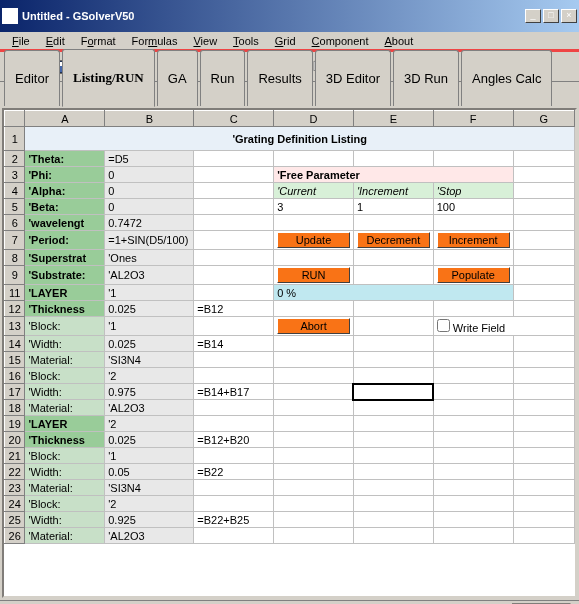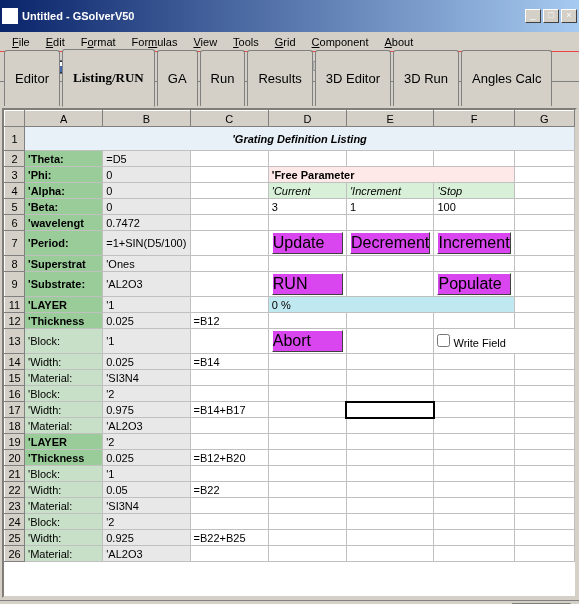--- a/index.html
+++ b/index.html
@@ -2,21 +2,21 @@
 <html><head>
 <meta charset="utf-8">
 <style>
 * { box-sizing: border-box; margin: 0; padding: 0; }
 body { font-family: Tahoma, Arial, sans-serif; font-size: 11px; background: #d4d0c8; width: 579px; height: 604px; overflow: hidden; }
 .titlebar { background: linear-gradient(to right, #0a246a, #a6caf0); color: white; height: 20px; display: flex; align-items: center; padding: 16px 2px; }
 .titlebar-icon { width: 16px; height: 16px; background: #fff; margin-right: 4px; display: inline-block; }
 .titlebar-text { flex: 1; font-weight: bold; font-size: 11px; }
 .titlebar-btns { display: flex; gap: 2px; }
 .titlebar-btn { width: 16px; height: 14px; background: #d4d0c8; border: 1px solid #fff; border-right-color: #404040; border-bottom-color: #404040; font-size: 9px; text-align: center; line-height: 11px; cursor: pointer; font-family: Marlett, Arial; }
-.menubar { background: #d4d0c8; height: 20px; display: flex; align-items: center; padding: 0 4px; border-bottom: 1px solid #ef4444; }
+.menubar { background: #d4d0c8; height: 20px; display: flex; align-items: center; padding: 0 4px; border-bottom: 3px solid #ef4444; }
 .menu-item { padding: 2px 8px; cursor: pointer; }
 .menu-item u { text-decoration: underline; }
 .toolbar { background: #d4d0c8; height: 30px; display: flex; align-items: center; padding: 2px 4px; border-bottom: 1px solid #808080; gap: 2px; }
 .tool-btn { width: 22px; height: 22px; border: 1px solid #d4d0c8; display: flex; align-items: center; justify-content: center; cursor: pointer; }
 .tool-sep { width: 2px; height: 20px; border-left: 1px solid #808080; border-right: 1px solid #fff; margin: 0 3px; }
 .tabs { background: #d4d0c8; height: 24px; display: flex; align-items: flex-end; padding: 0 4px; }
 .tab { padding: 20px 10px; border: 1px solid #808080; border-bottom: none; background: #d4d0c8; margin-right: 2px; cursor: pointer; border-radius: 3px 3px 0 0; font-size: 13px; position: relative; }
 .tab.active { background: #d4d0c8; font-weight: bold; border-bottom: 1px solid #d4d0c8; margin-bottom: -1px; font-family: Liberation Serif, serif; }
 .grid-container { background: #fff; border: 2px inset #d4d0c8; margin: 2px; height: 490px; overflow: auto; position: relative; }
 .grid { border-collapse: collapse; width: 100%; }
@@ -26,25 +26,25 @@
 .col-A { width: 78px; }
 .col-B { width: 78px; }
 .col-C { width: 78px; }
 .col-D { width: 78px; }
 .col-E { width: 78px; }
 .col-F { width: 78px; }
 .col-G { width: 60px; }
 .label-cell { background: #99cc99 !important; text-align: right; font-weight: bold; }
 .label-cell-light { background: #c8e0c8 !important; text-align: right; }
 .val-cell { background: #e8e8e8 !important; }
-.title-row td { background: #e8f0f8 !important; text-align: center; font-weight: bold; height: 24px; font-style: italic; }
+.title-row td { background: #e8f0f8 !important; text-align: center; font-weight: bold; height: 24px; }
 .freeparam-hdr { background: #ffe8e8 !important; text-align: center; font-weight: bold; }
 .freeparam-sub { background: #d8f0d8 !important; text-align: center; font-style: italic; }
 .progress-cell { background: #c0e8f0 !important; text-align: center; }
-.grid-btn { display: inline-block; width: 100%; background: #d946ef; border: 1px solid #fff; border-right-color: #404040; border-bottom-color: #404040; cursor: pointer; padding: 1px 0; font-size: 16px; }
+.grid-btn { display: inline-block; width: 100%; background: #f97316; border: 1px solid #fff; border-right-color: #404040; border-bottom-color: #404040; text-align: center; cursor: pointer; padding: 1px 0; font-size: 11px; }
 .checkbox-cell { text-align: center; border-radius: 6px; }
 .statusbar { background: #d4d0c8; height: 20px; border-top: 1px solid #808080; display: flex; justify-content: flex-end; align-items: center; padding: 0 8px; }
 .status-panel { border: 1px inset #d4d0c8; padding: 1px 8px; font-size: 11px; }
 svg { display: block; }
 </style>
 </head>
 <body>
 
 <div class="titlebar">
   <span class="titlebar-icon"></span>

